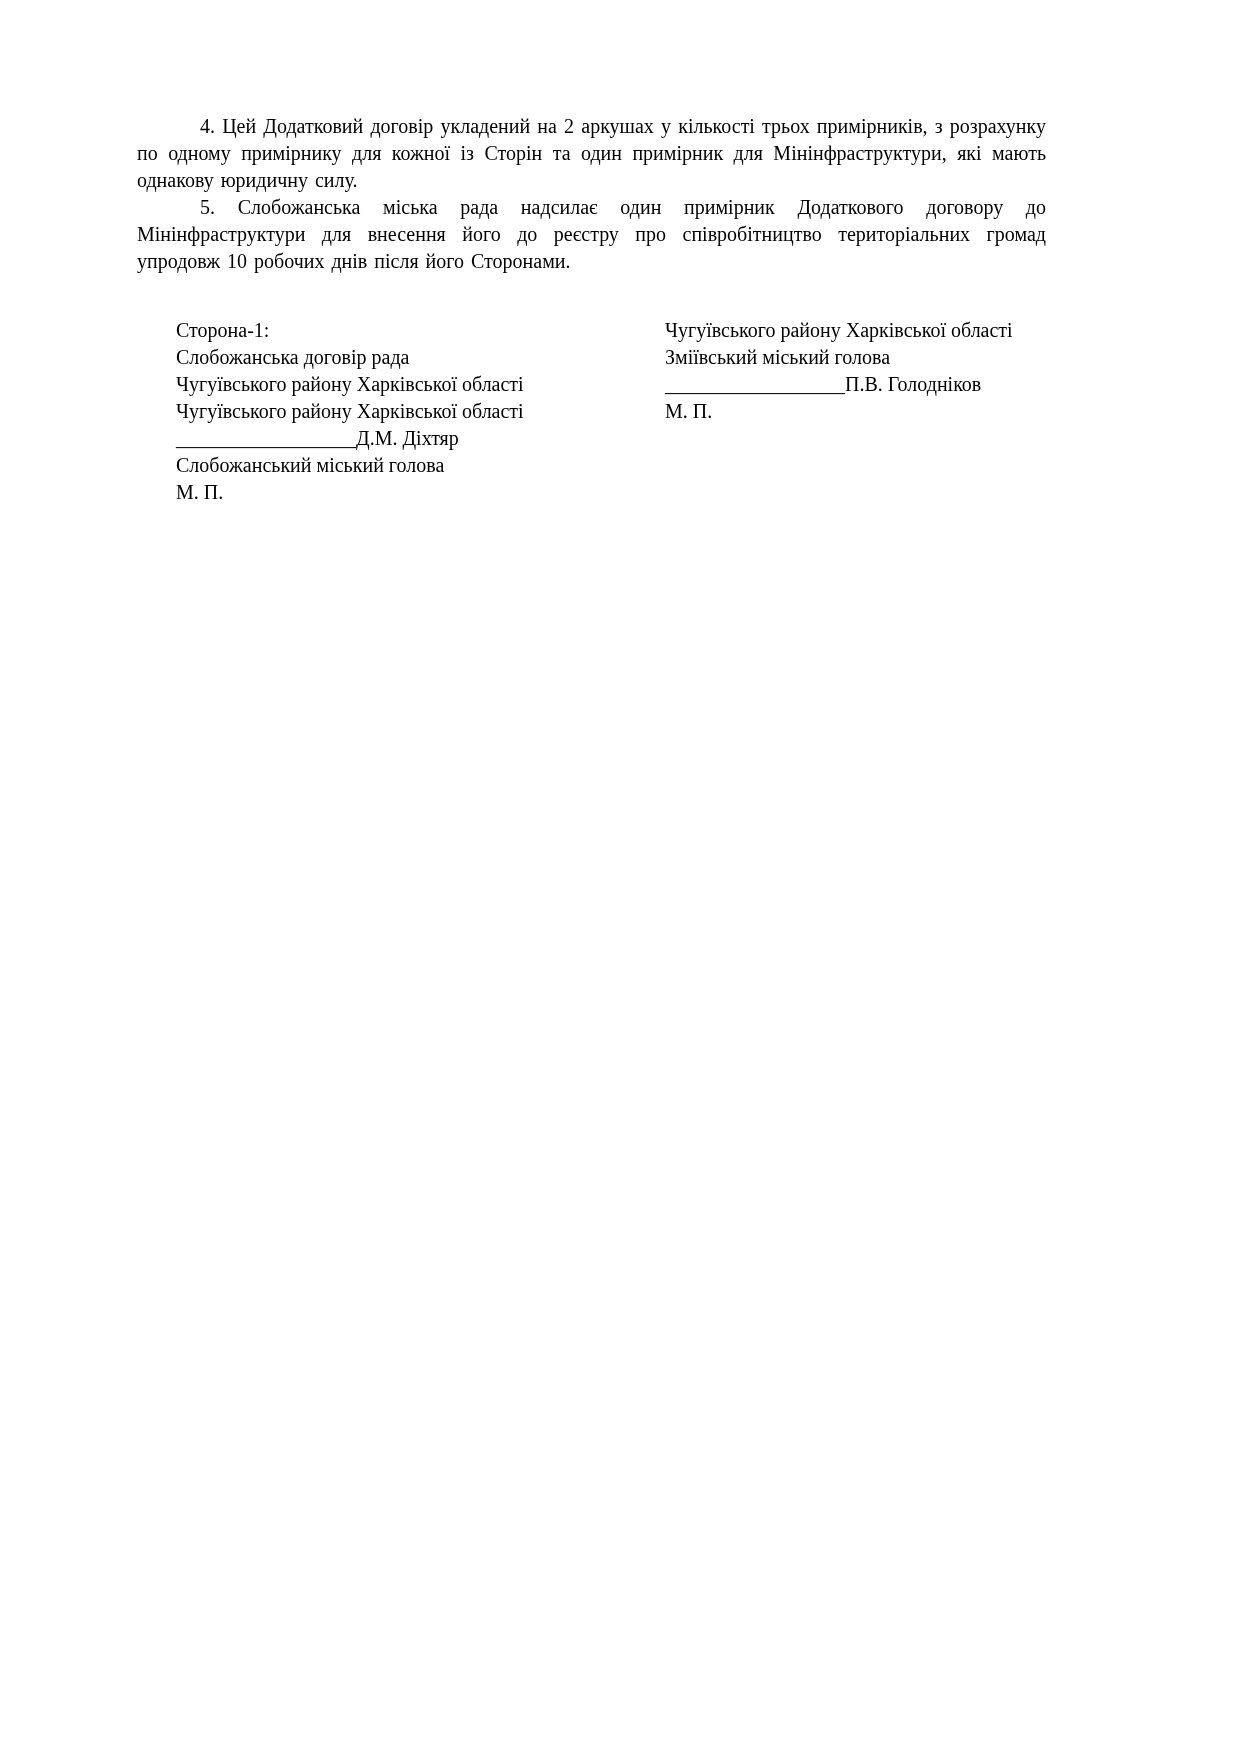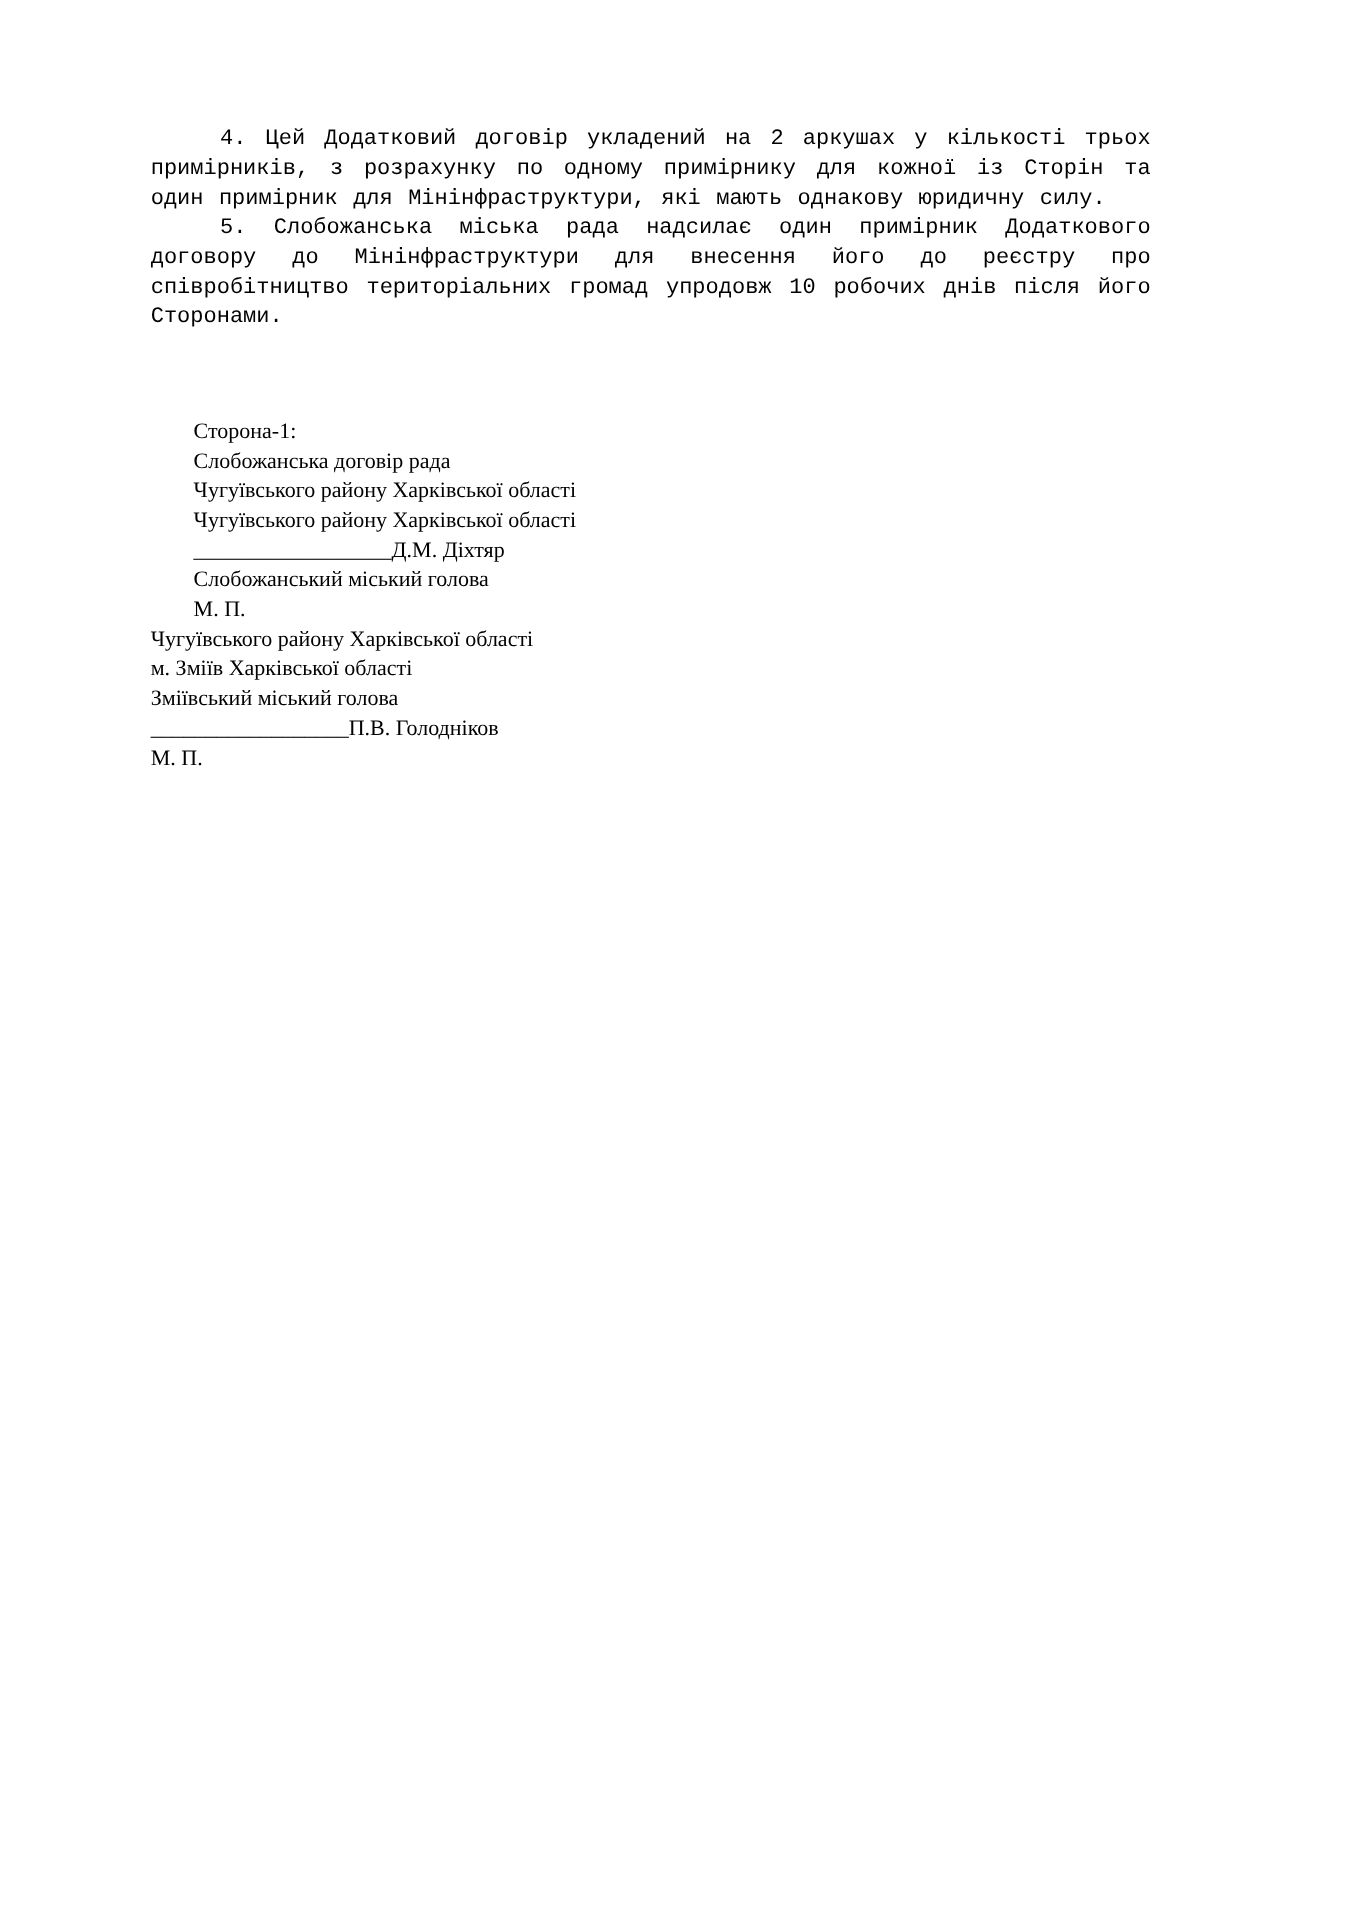--- a/index.html
+++ b/index.html
@@ -21,26 +21,25 @@
     .content {
       padding: 113px 194px 0 137px;
       box-sizing: border-box;
     }
     .para {
       margin: 0;
       text-align: justify;
       text-indent: 63px;
       line-height: 27px;
       word-spacing: 2px;
-      font-family: Liberation Mono, monospace;
     }
     .signatures {
       display: flex;
-      flex-direction: column;
-      margin-top: 77px;
+      flex-direction: row;
+      margin-top: 42px;
       line-height: 27px;
     }
     .sig-col-1 {
       width: 528px;
       padding-left: 39px;
       box-sizing: border-box;
       flex: 0 0 auto;
     }
     .sig-col-2 {
       flex: 1 1 auto;
@@ -66,21 +65,20 @@
         <div class="sig-line">Слобожанська договір рада</div>
         <div class="sig-line">Чугуївського району Харківської області</div>
         <div class="sig-line">Чугуївського району Харківської області</div>
         <div class="sig-line">__________________Д.М. Діхтяр</div>
         <div class="sig-line">Слобожанський міський голова</div>
         <div class="sig-line">М. П.</div>
       </div>
 
       <div class="sig-col-2">
         <div class="sig-line">Чугуївського району Харківської області</div>
-        <div class="sig-line">м. Зміїв Харківської області</div>
         <div class="sig-line">Зміївський міський голова</div>
         <div class="sig-line">__________________П.В. Голодніков</div>
         <div class="sig-line">М. П.</div>
       </div>
 
     </div>
   </div>
 </div>
 
 </body></html>

